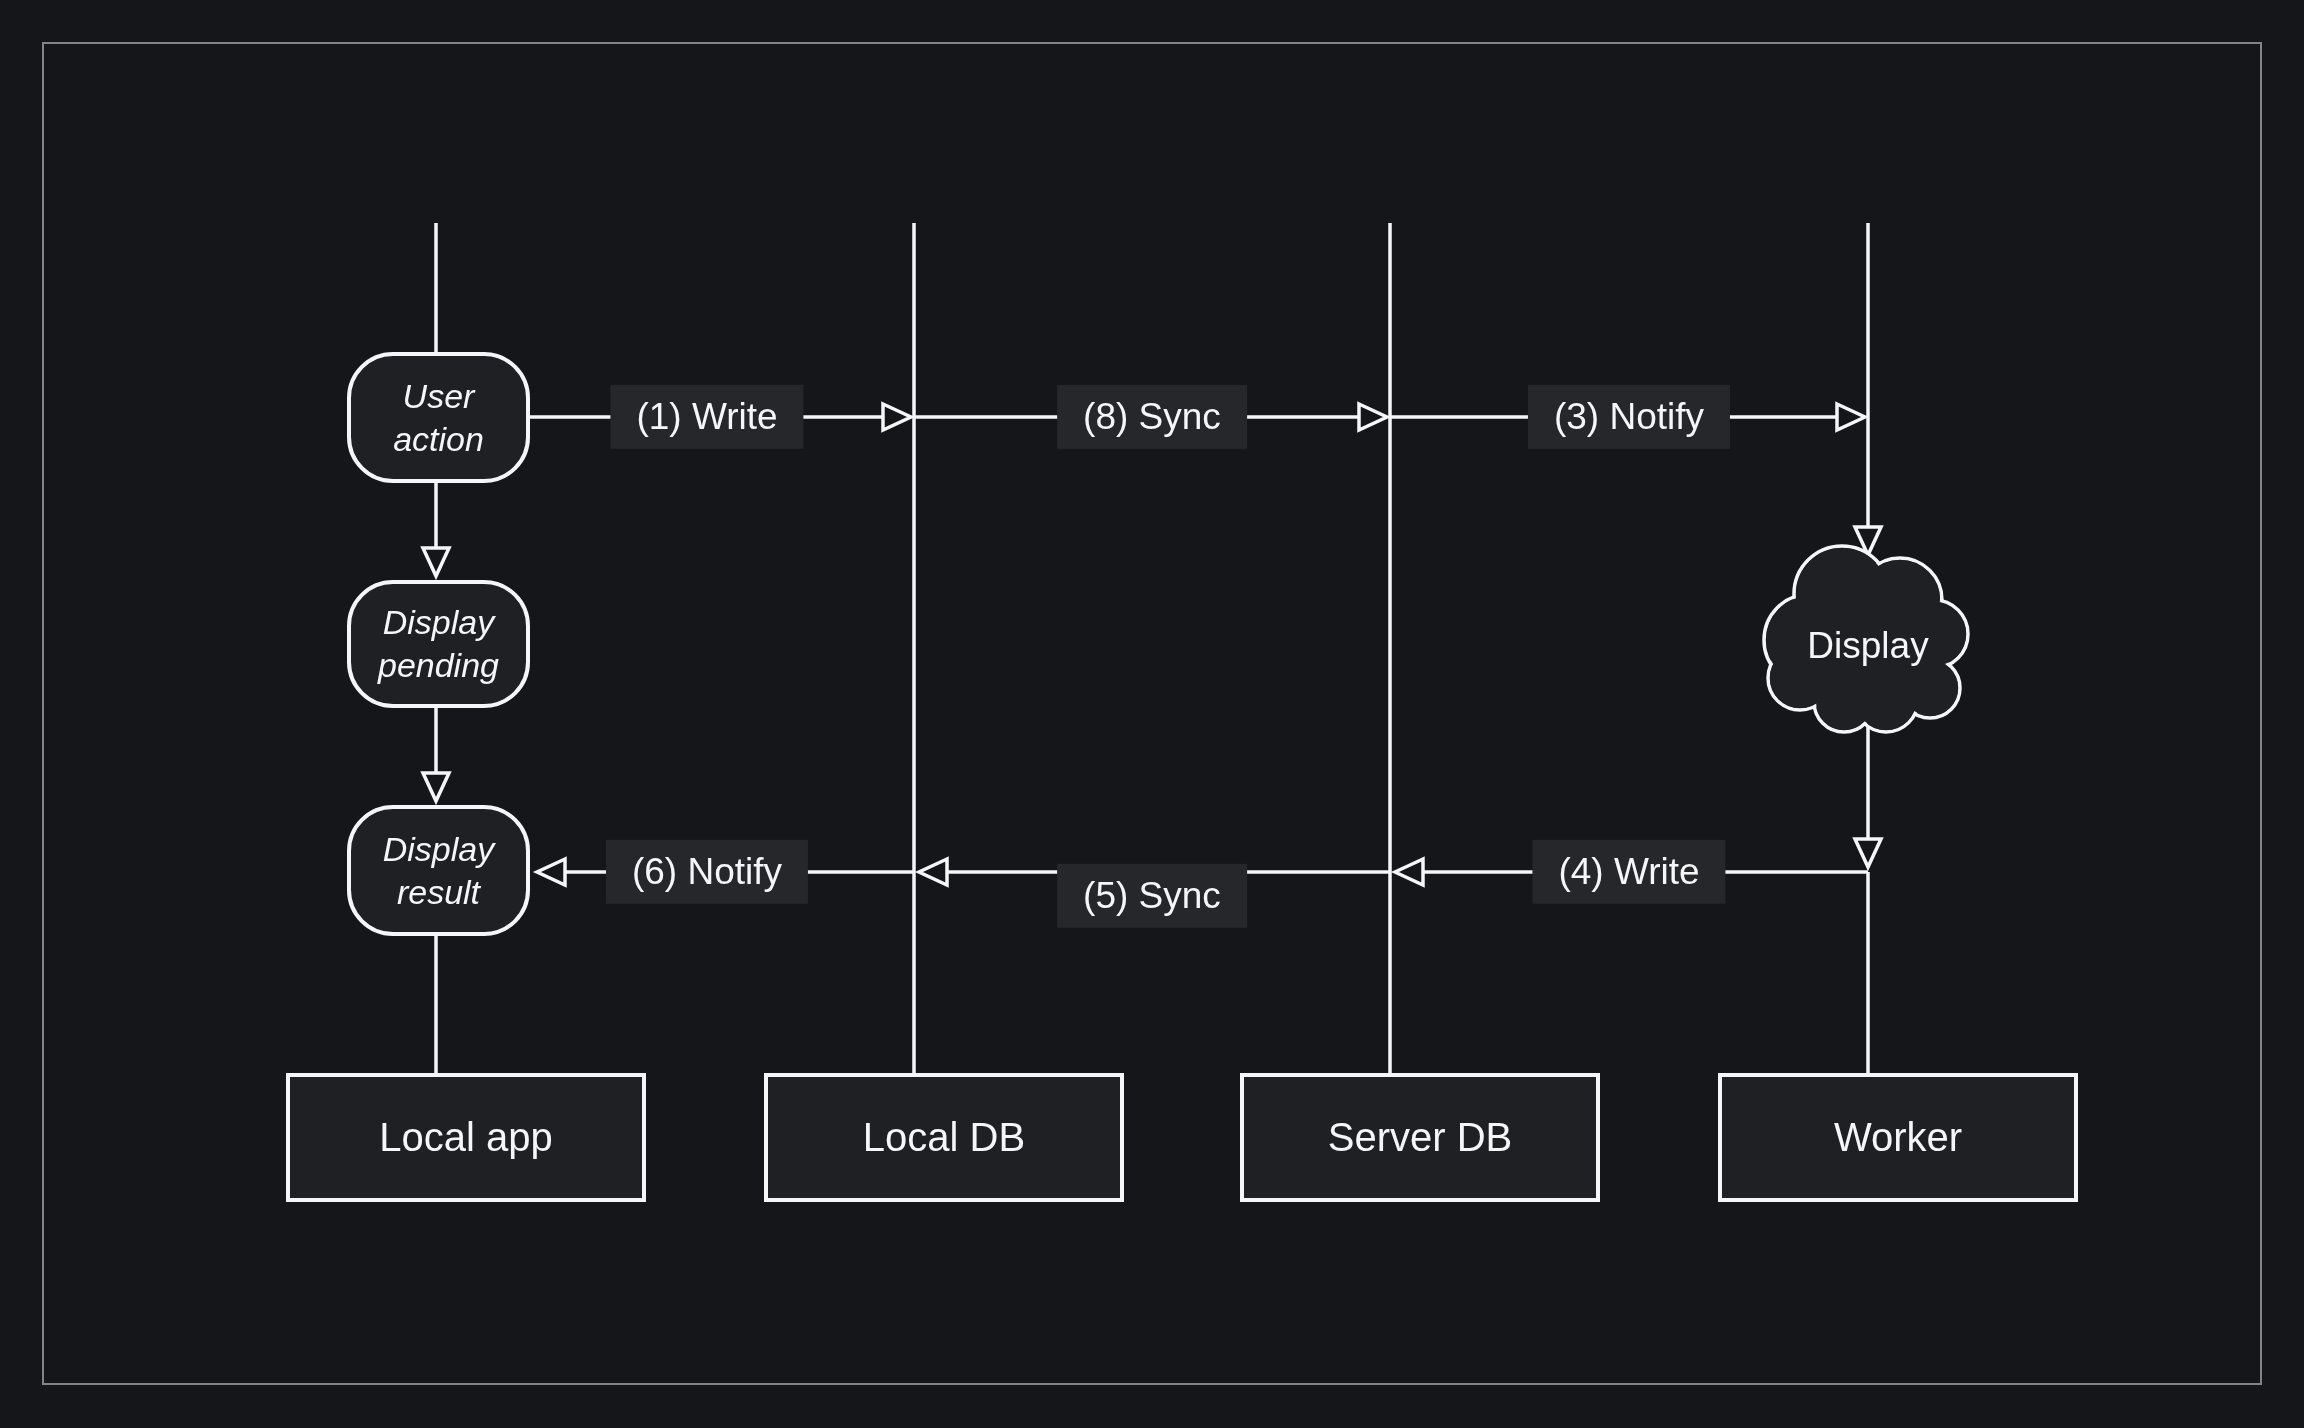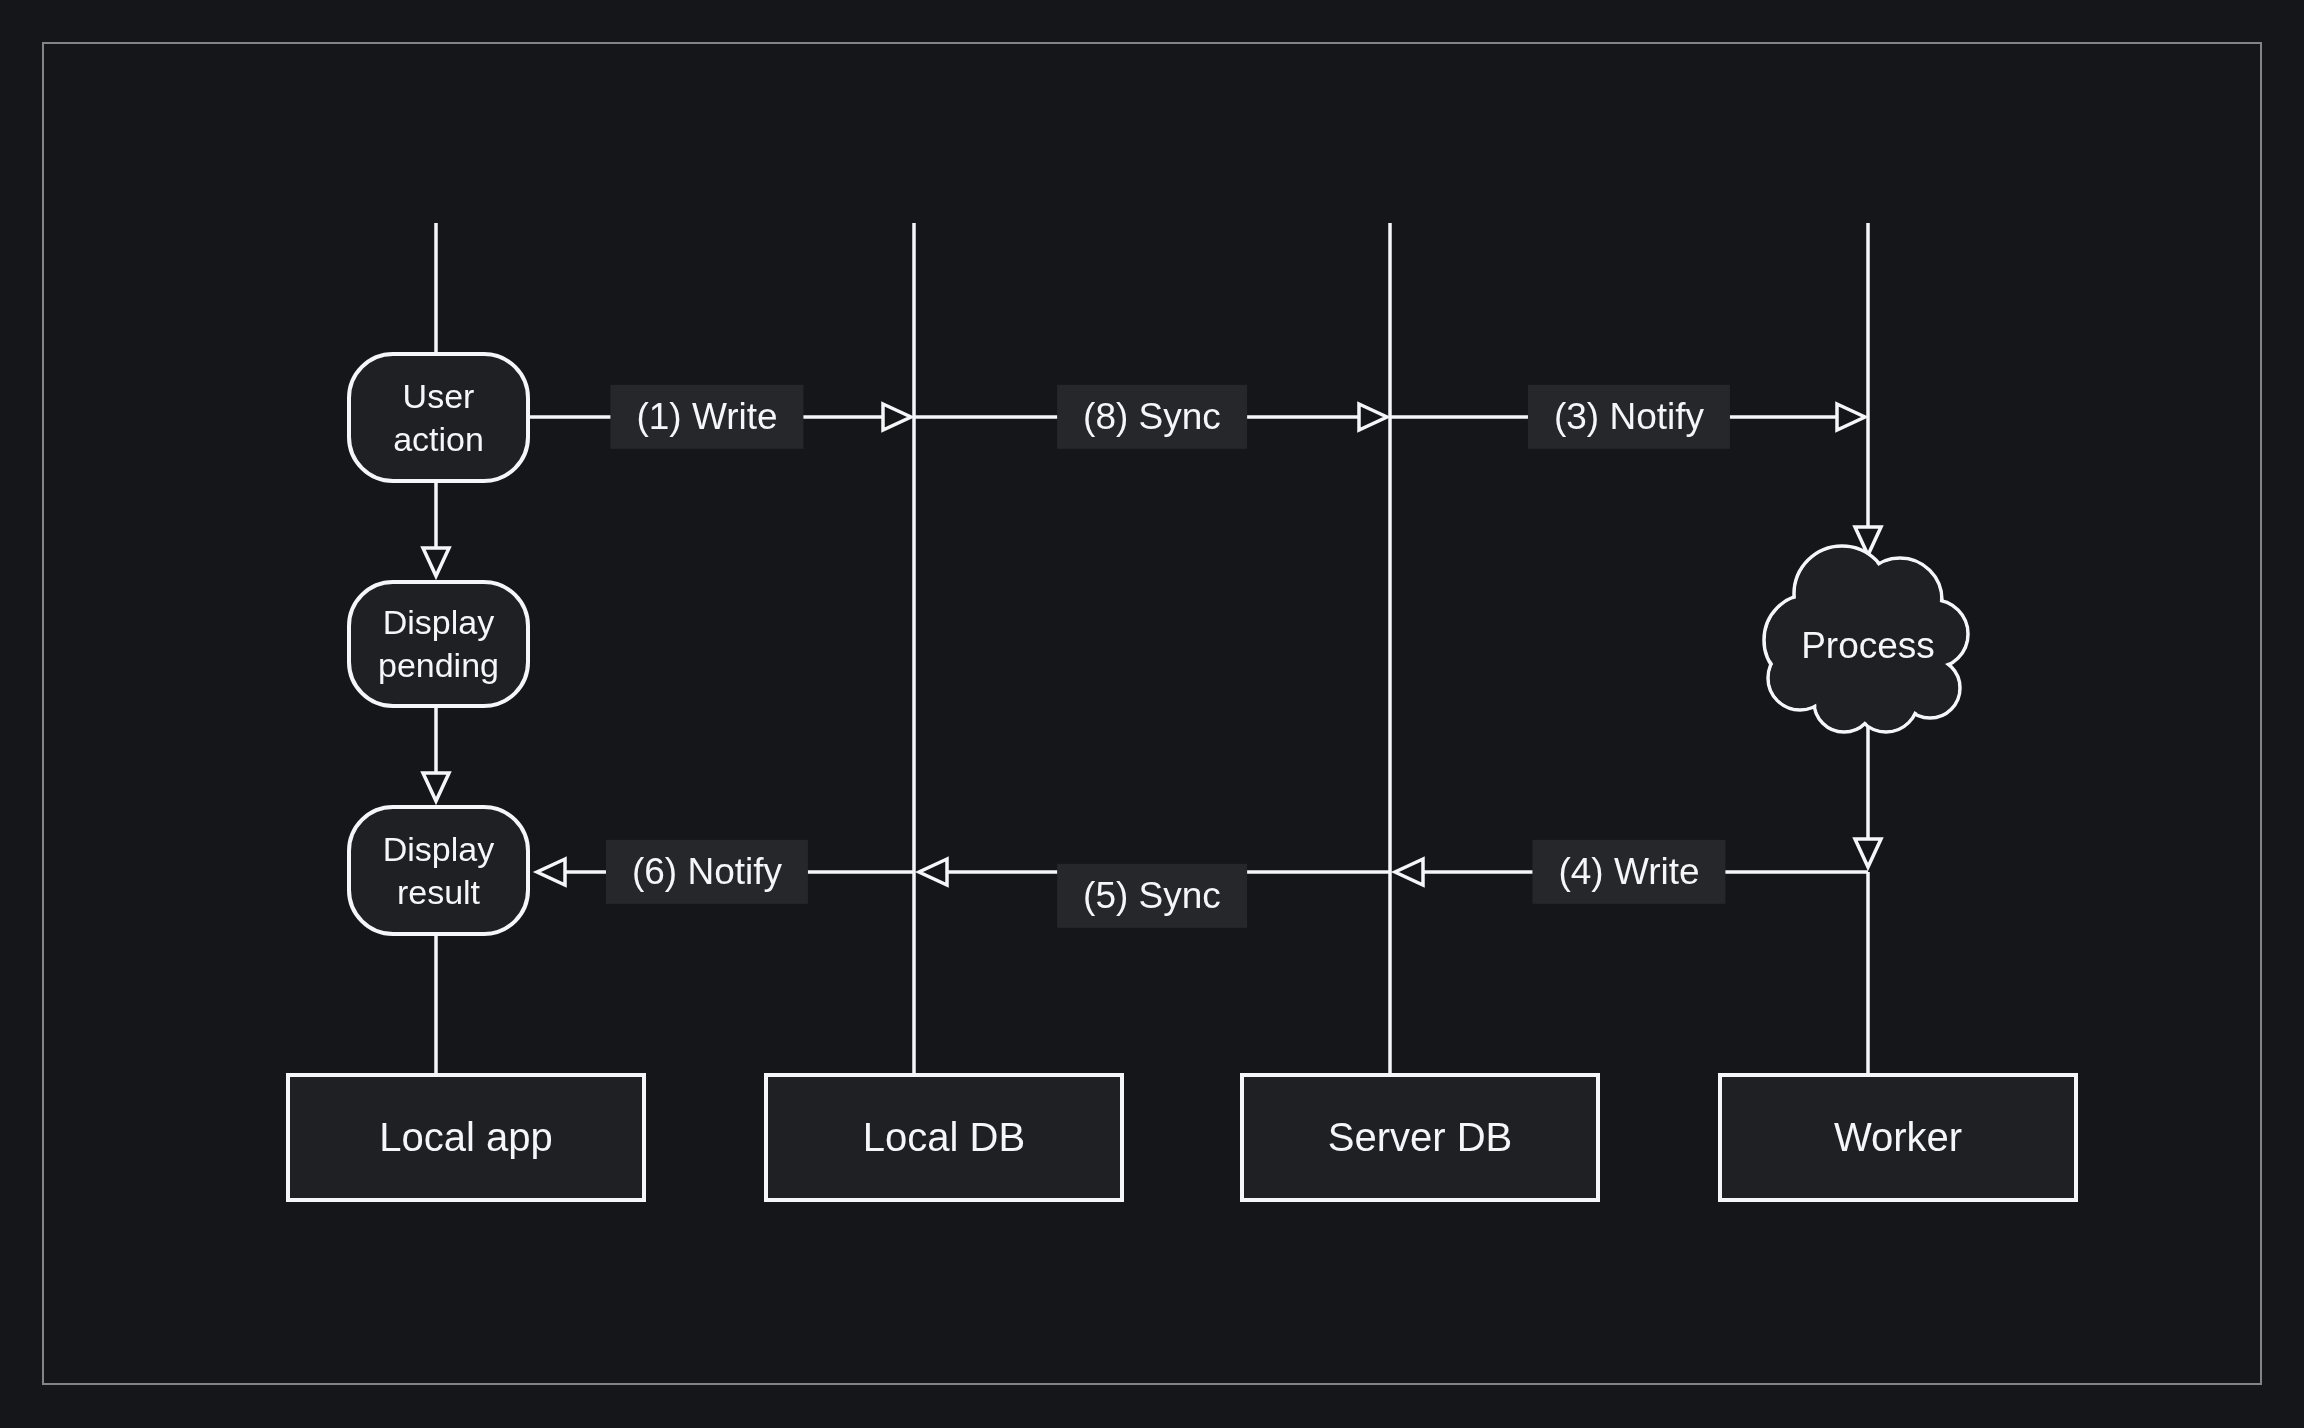--- a/index.html
+++ b/index.html
@@ -30,20 +30,21 @@
   svg.wires circle.fill{fill:var(--node-fill);stroke:none;}
 
   .node{
     position:absolute;left:347px;width:183px;
     background:var(--node-fill);
     border:4px solid var(--stroke);
     border-radius:46px;
     display:flex;align-items:center;justify-content:center;
     text-align:center;font-size:34px;line-height:1.26;
     padding:0 18px;
+    font-style:italic;
   }
   .node.ua{top:352px;height:131px;}
   .node.dp{top:580px;height:128px;}
   .node.dr{top:805px;height:131px;}
 
   .lane{
     position:absolute;top:1073px;width:360px;height:129px;
     background:var(--node-fill);
     border:4px solid var(--stroke);
     display:flex;align-items:center;justify-content:center;
@@ -163,21 +164,21 @@
   <div class="node ua">
     <span>User action</span>
   </div>
   <div class="node dp">
     <span>Display pending</span>
   </div>
   <div class="node dr">
     <span>Display result</span>
   </div>
 
-  <div class="cloud-label">Process</div>
+  <div class="cloud-label">Display</div>
 
   <div class="chip m1">(1) Write</div>
   <div class="chip m2">(8) Sync</div>
   <div class="chip m3">(3) Notify</div>
   <div class="chip m4">(4) Write</div>
   <div class="chip m5">(5) Sync</div>
   <div class="chip m6">(6) Notify</div>
 
   <div class="lane l1">
     <span>Local app</span>

